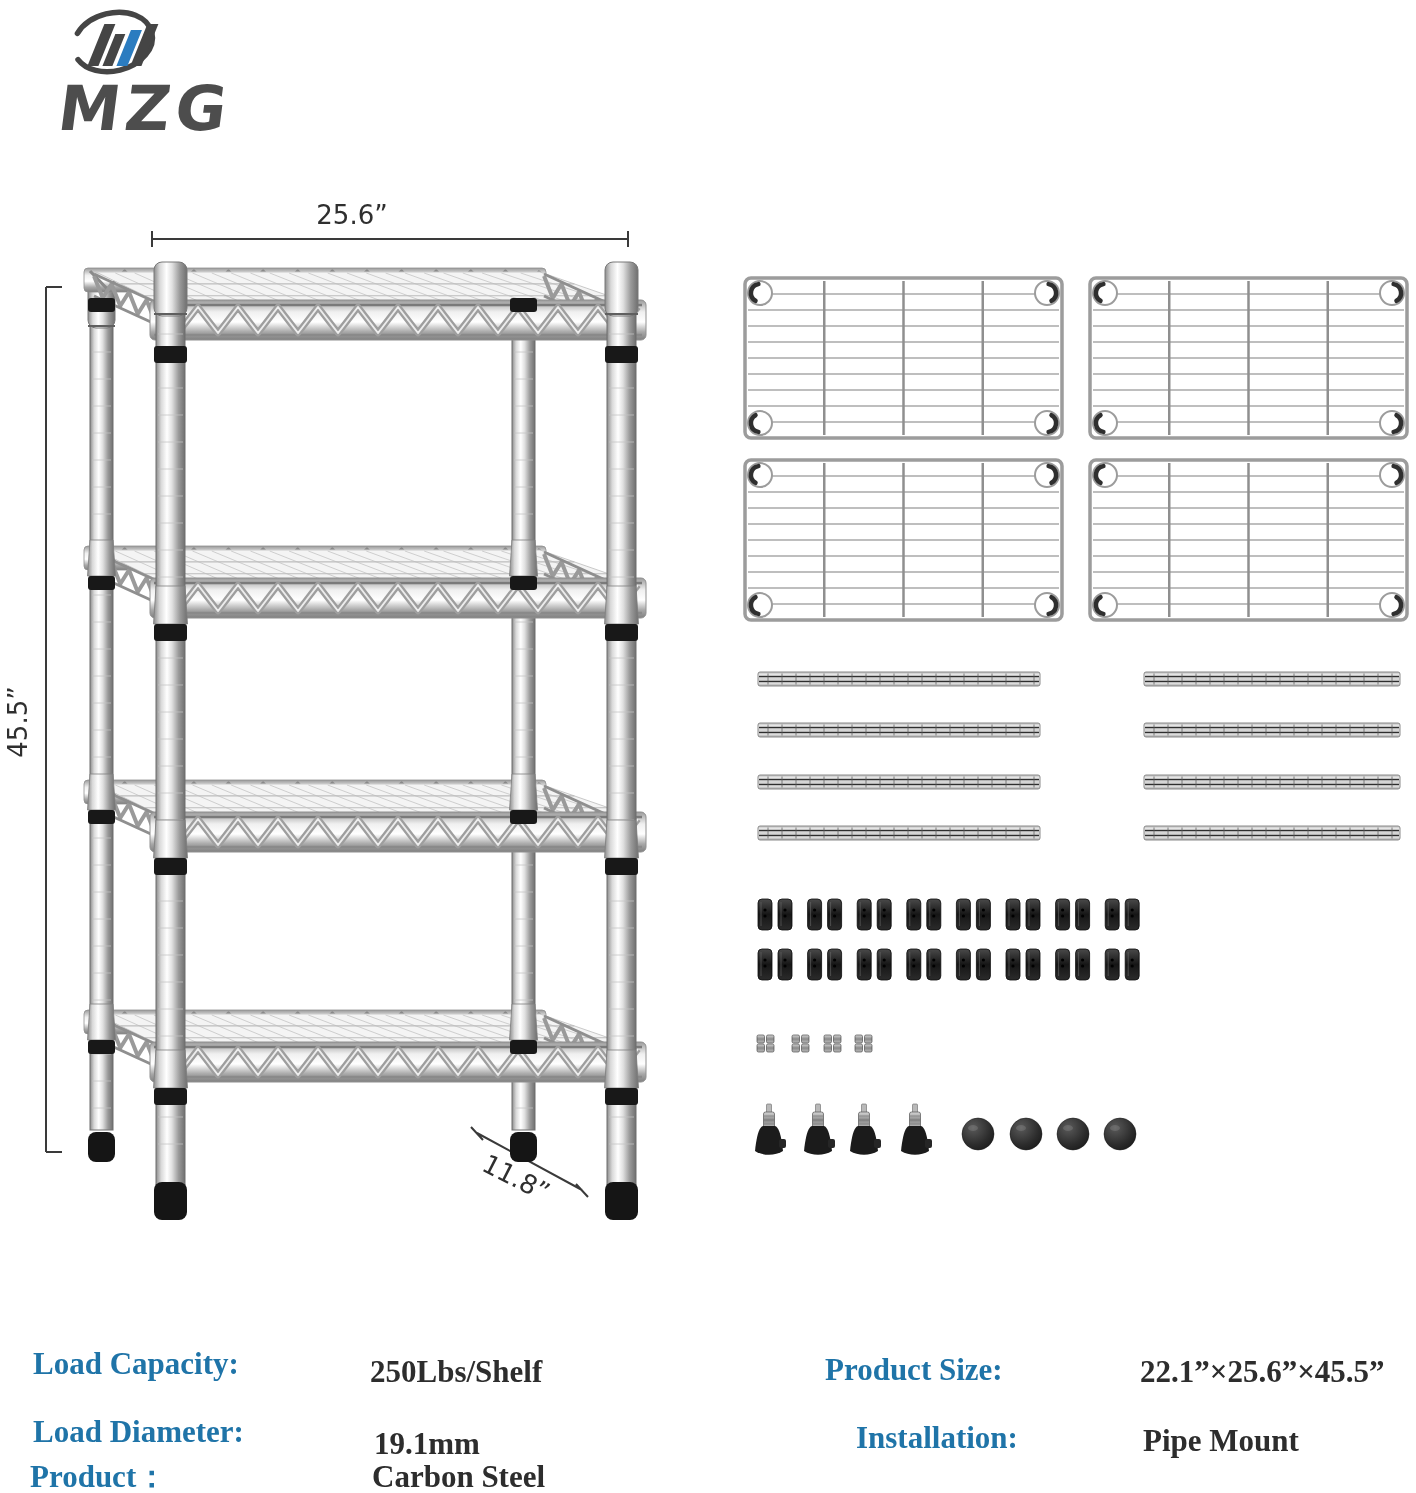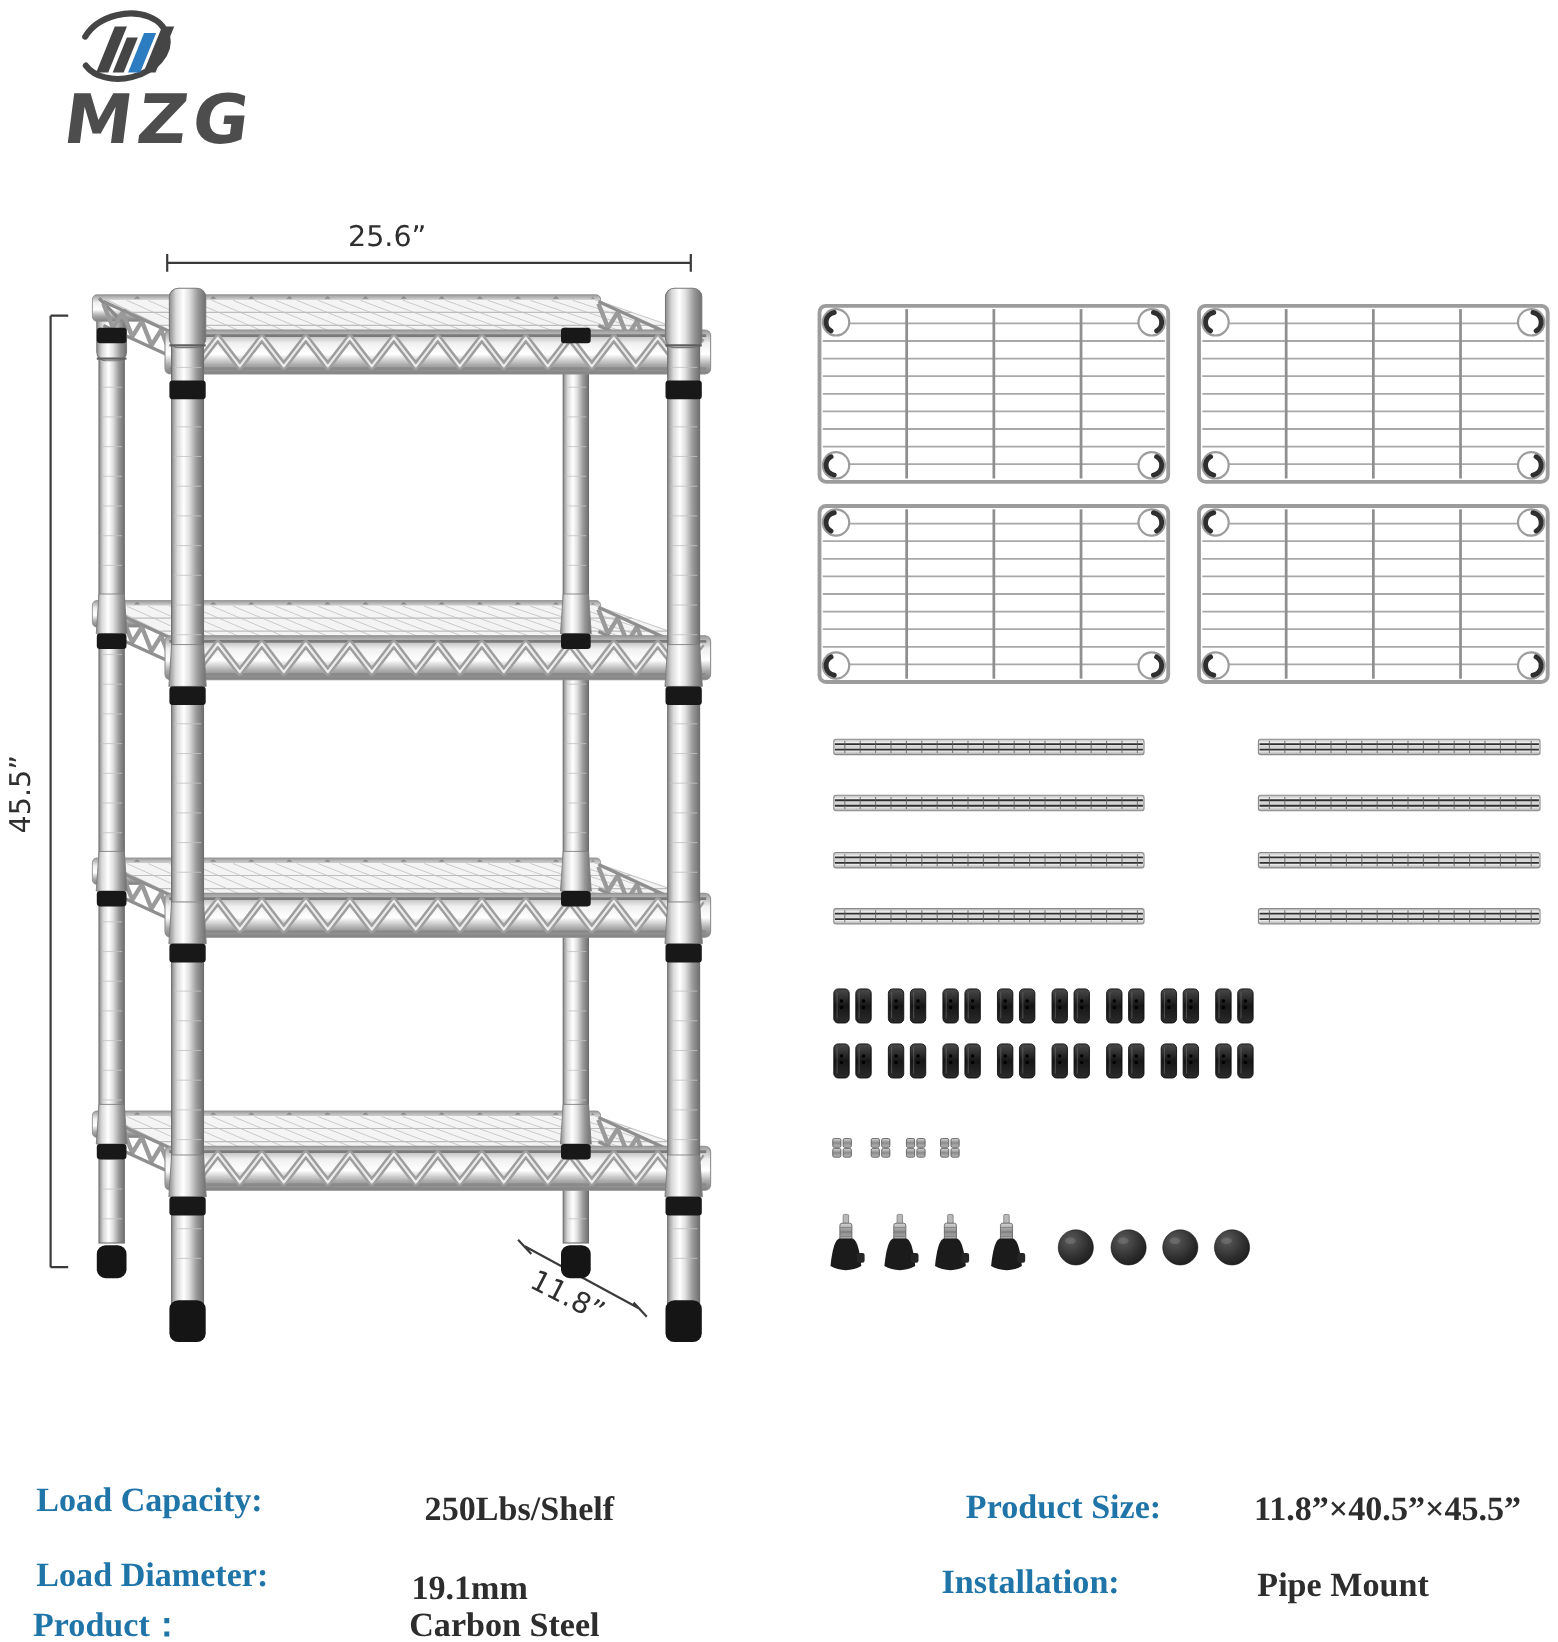--- a/index.html
+++ b/index.html
@@ -973,23 +973,23 @@
         </g>
         <g>
           <circle cx="1120" cy="1134" r="16" fill="url(#ballG)" stroke="#101010" stroke-width="0.5"></circle>
           <ellipse cx="1115" cy="1128" rx="5" ry="3" fill="#ffffff" opacity="0.12"></ellipse>
         </g>
       </g>
   </svg>
 
   <div class="specs">
     <div class="spec-label" style="left:33px;top:1348px">Load Capacity:</div>
-    <div class="spec-value" style="left:386px;top:1356px">250Lbs/Shelf</div>
+    <div class="spec-value" style="left:370px;top:1356px">250Lbs/Shelf</div>
     <div class="spec-label" style="left:33px;top:1416px">Load Diameter:</div>
     <div class="spec-value" style="left:374px;top:1428px">19.1mm</div>
     <div class="spec-label" style="left:30px;top:1461px">Product：</div>
     <div class="spec-value" style="left:372px;top:1461px">Carbon Steel</div>
-    <div class="spec-label" style="left:878px;top:1354px">Product Size:</div>
-    <div class="spec-value" style="left:1140px;top:1356px">11.8”×40.5”×45.5”</div>
+    <div class="spec-label" style="left:825px;top:1354px">Product Size:</div>
+    <div class="spec-value" style="left:1140px;top:1356px">22.1”×25.6”×45.5”</div>
     <div class="spec-label" style="left:856px;top:1422px">Installation:</div>
     <div class="spec-value" style="left:1143px;top:1425px">Pipe Mount</div>
   </div>
 </div>
 
 </body></html>

